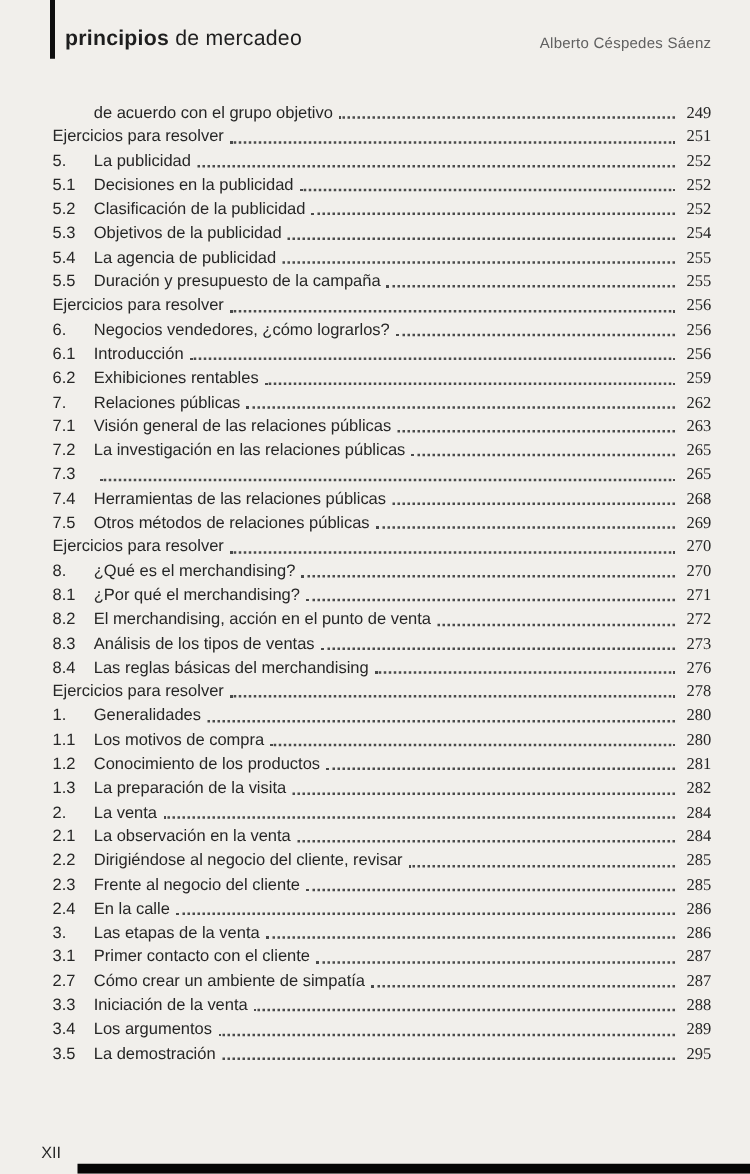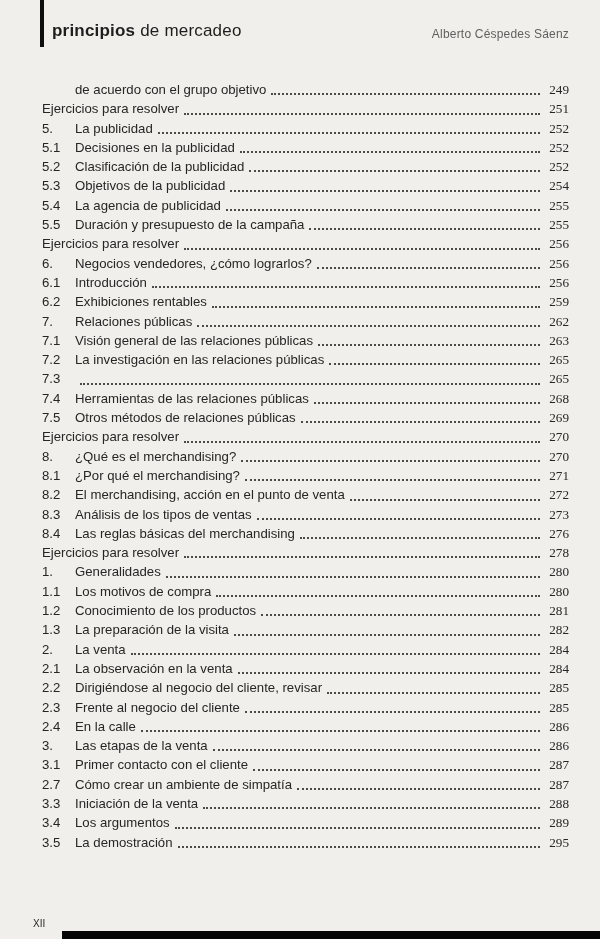--- a/index.html
+++ b/index.html
@@ -51,21 +51,21 @@
   }
   .toc-row .page { flex: none; min-width: 26px; text-align: right; font-family: Liberation Serif, serif; }
 
   .toc-row.chapter { font-weight: bold; }
   .toc-row.chapter .leader { border-bottom-color: #303030; }
   .toc-row.gap-above { margin-top: 14px; }
 
   
   .folio {
     position: absolute; left: 33px; bottom: 10px;
-    font-size: 10px; color: #2a2a2a;
+    font-size: 13px; color: #2a2a2a;
   }
   .bottom-bar {
     position: absolute; left: 62px; right: 0; bottom: 0;
     height: 8px; background: #050505;
   }
 </style>
 </head>
 <body>
 
 <div class="header-rule"></div>

